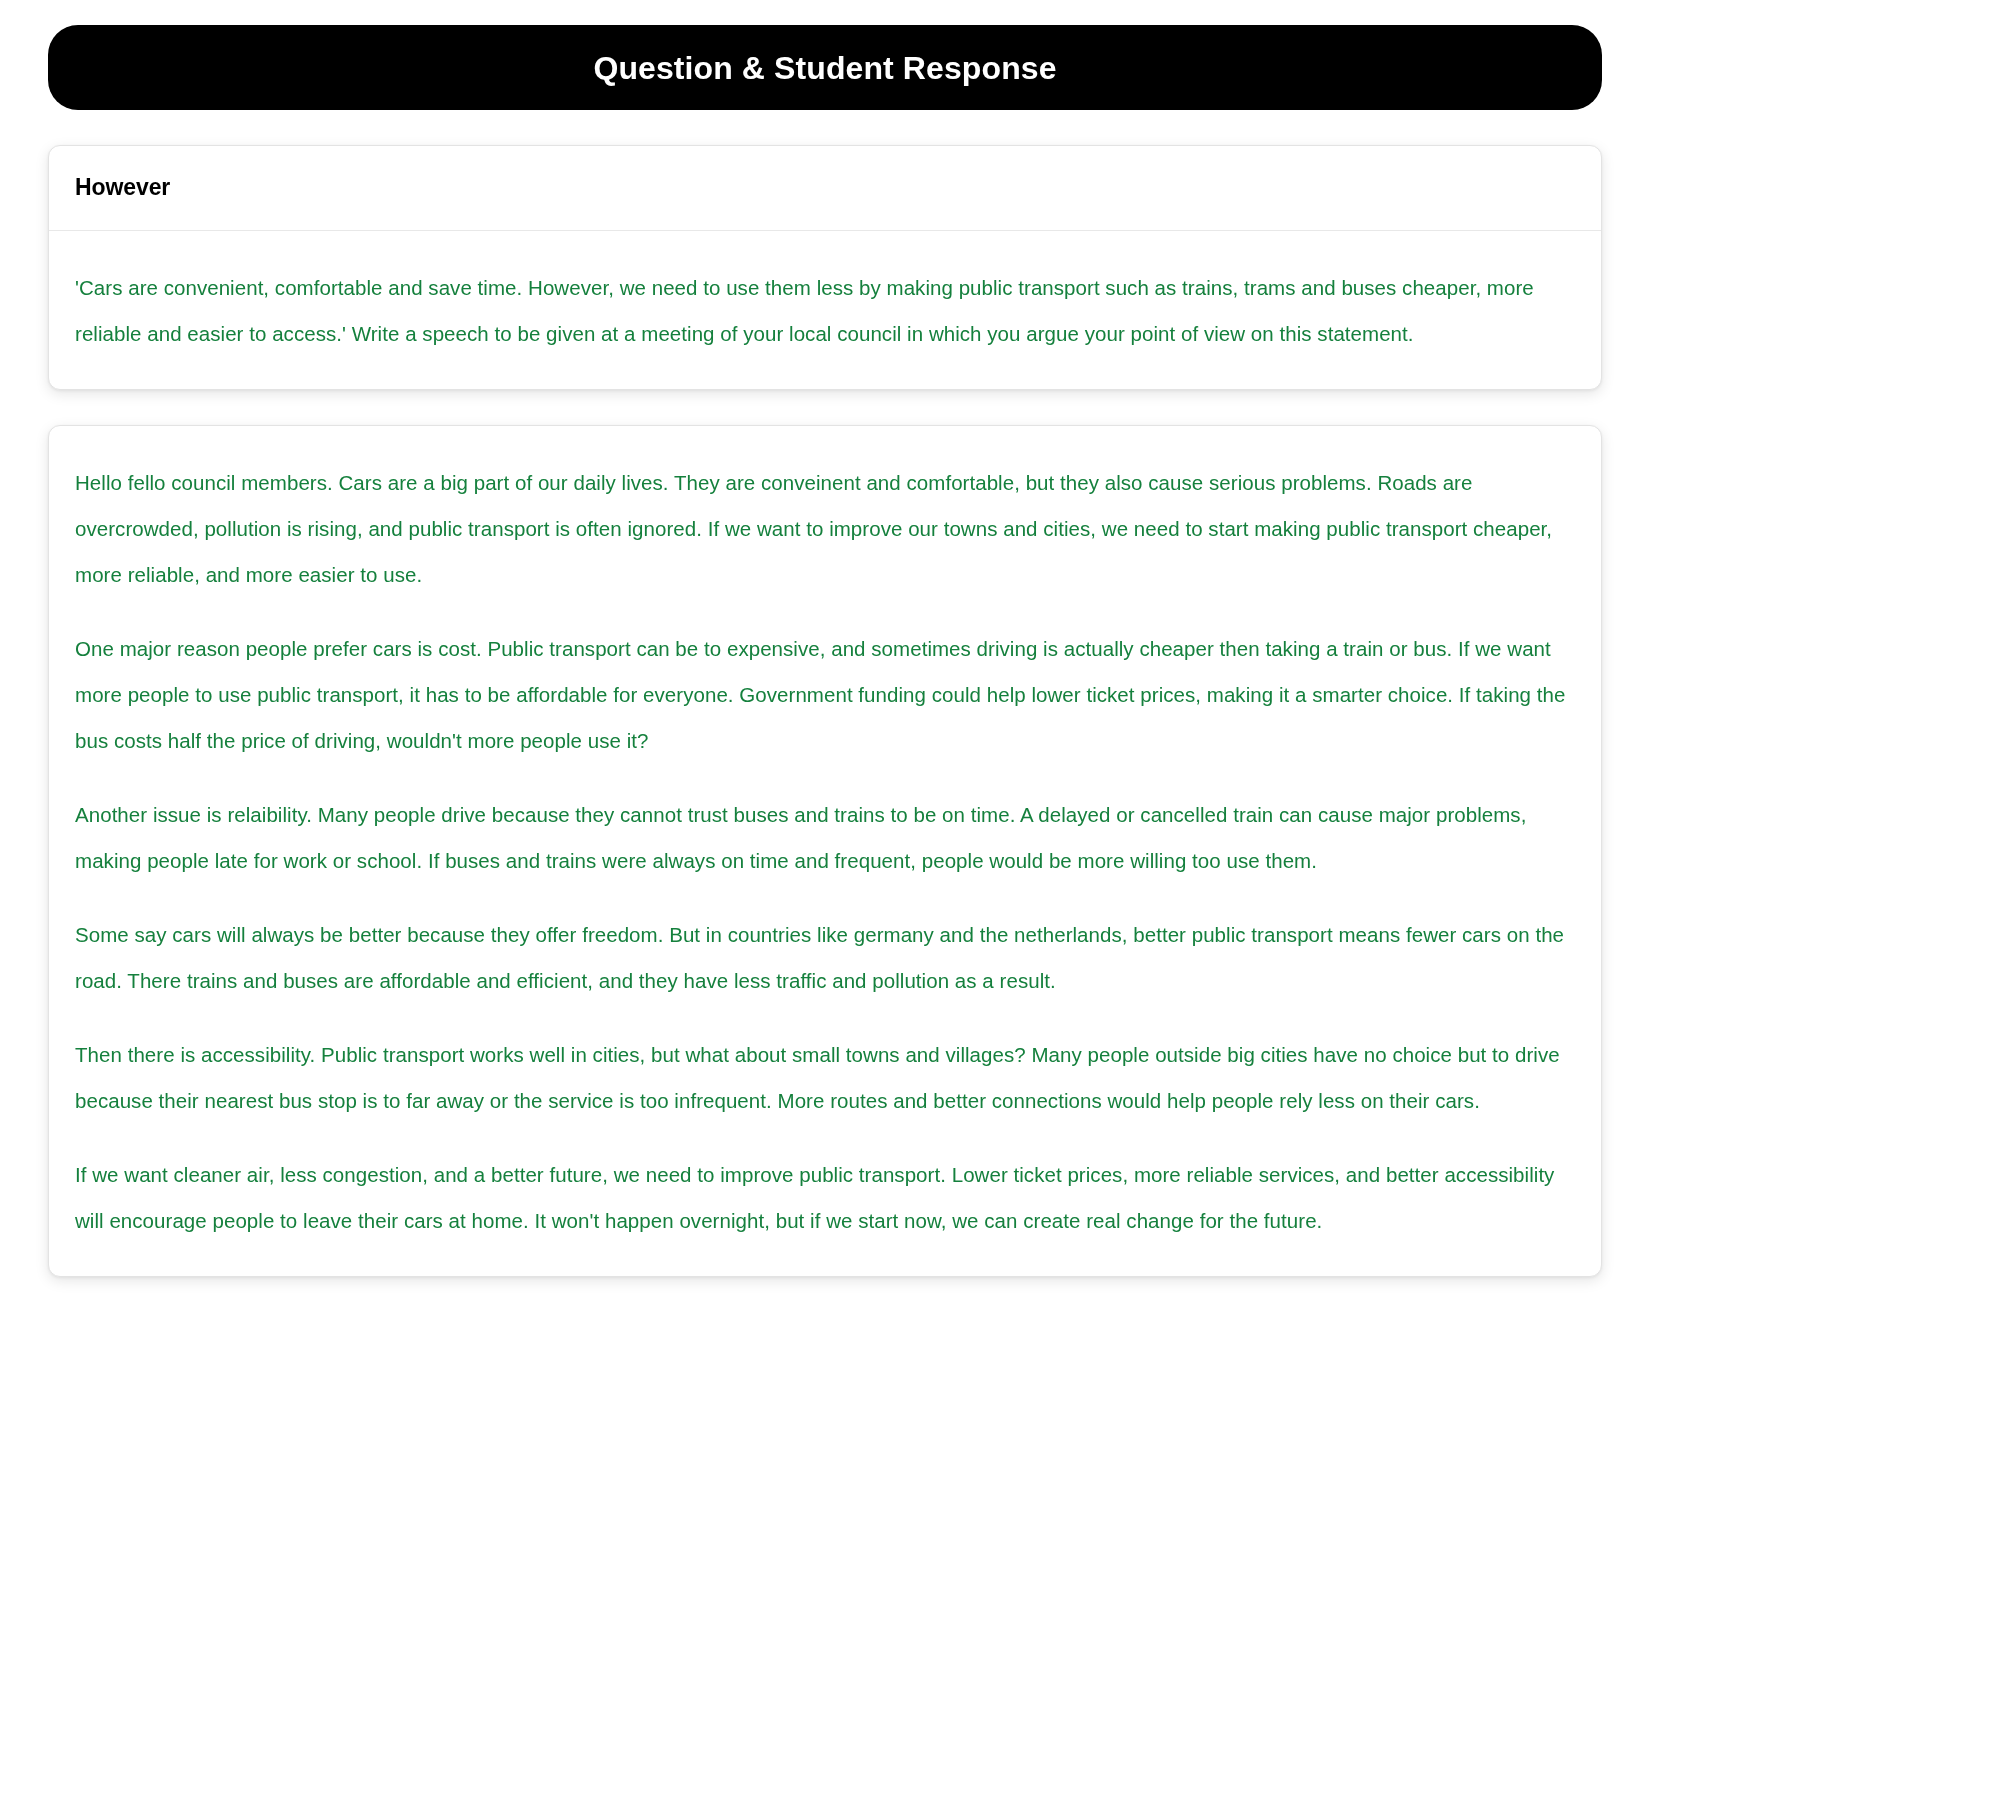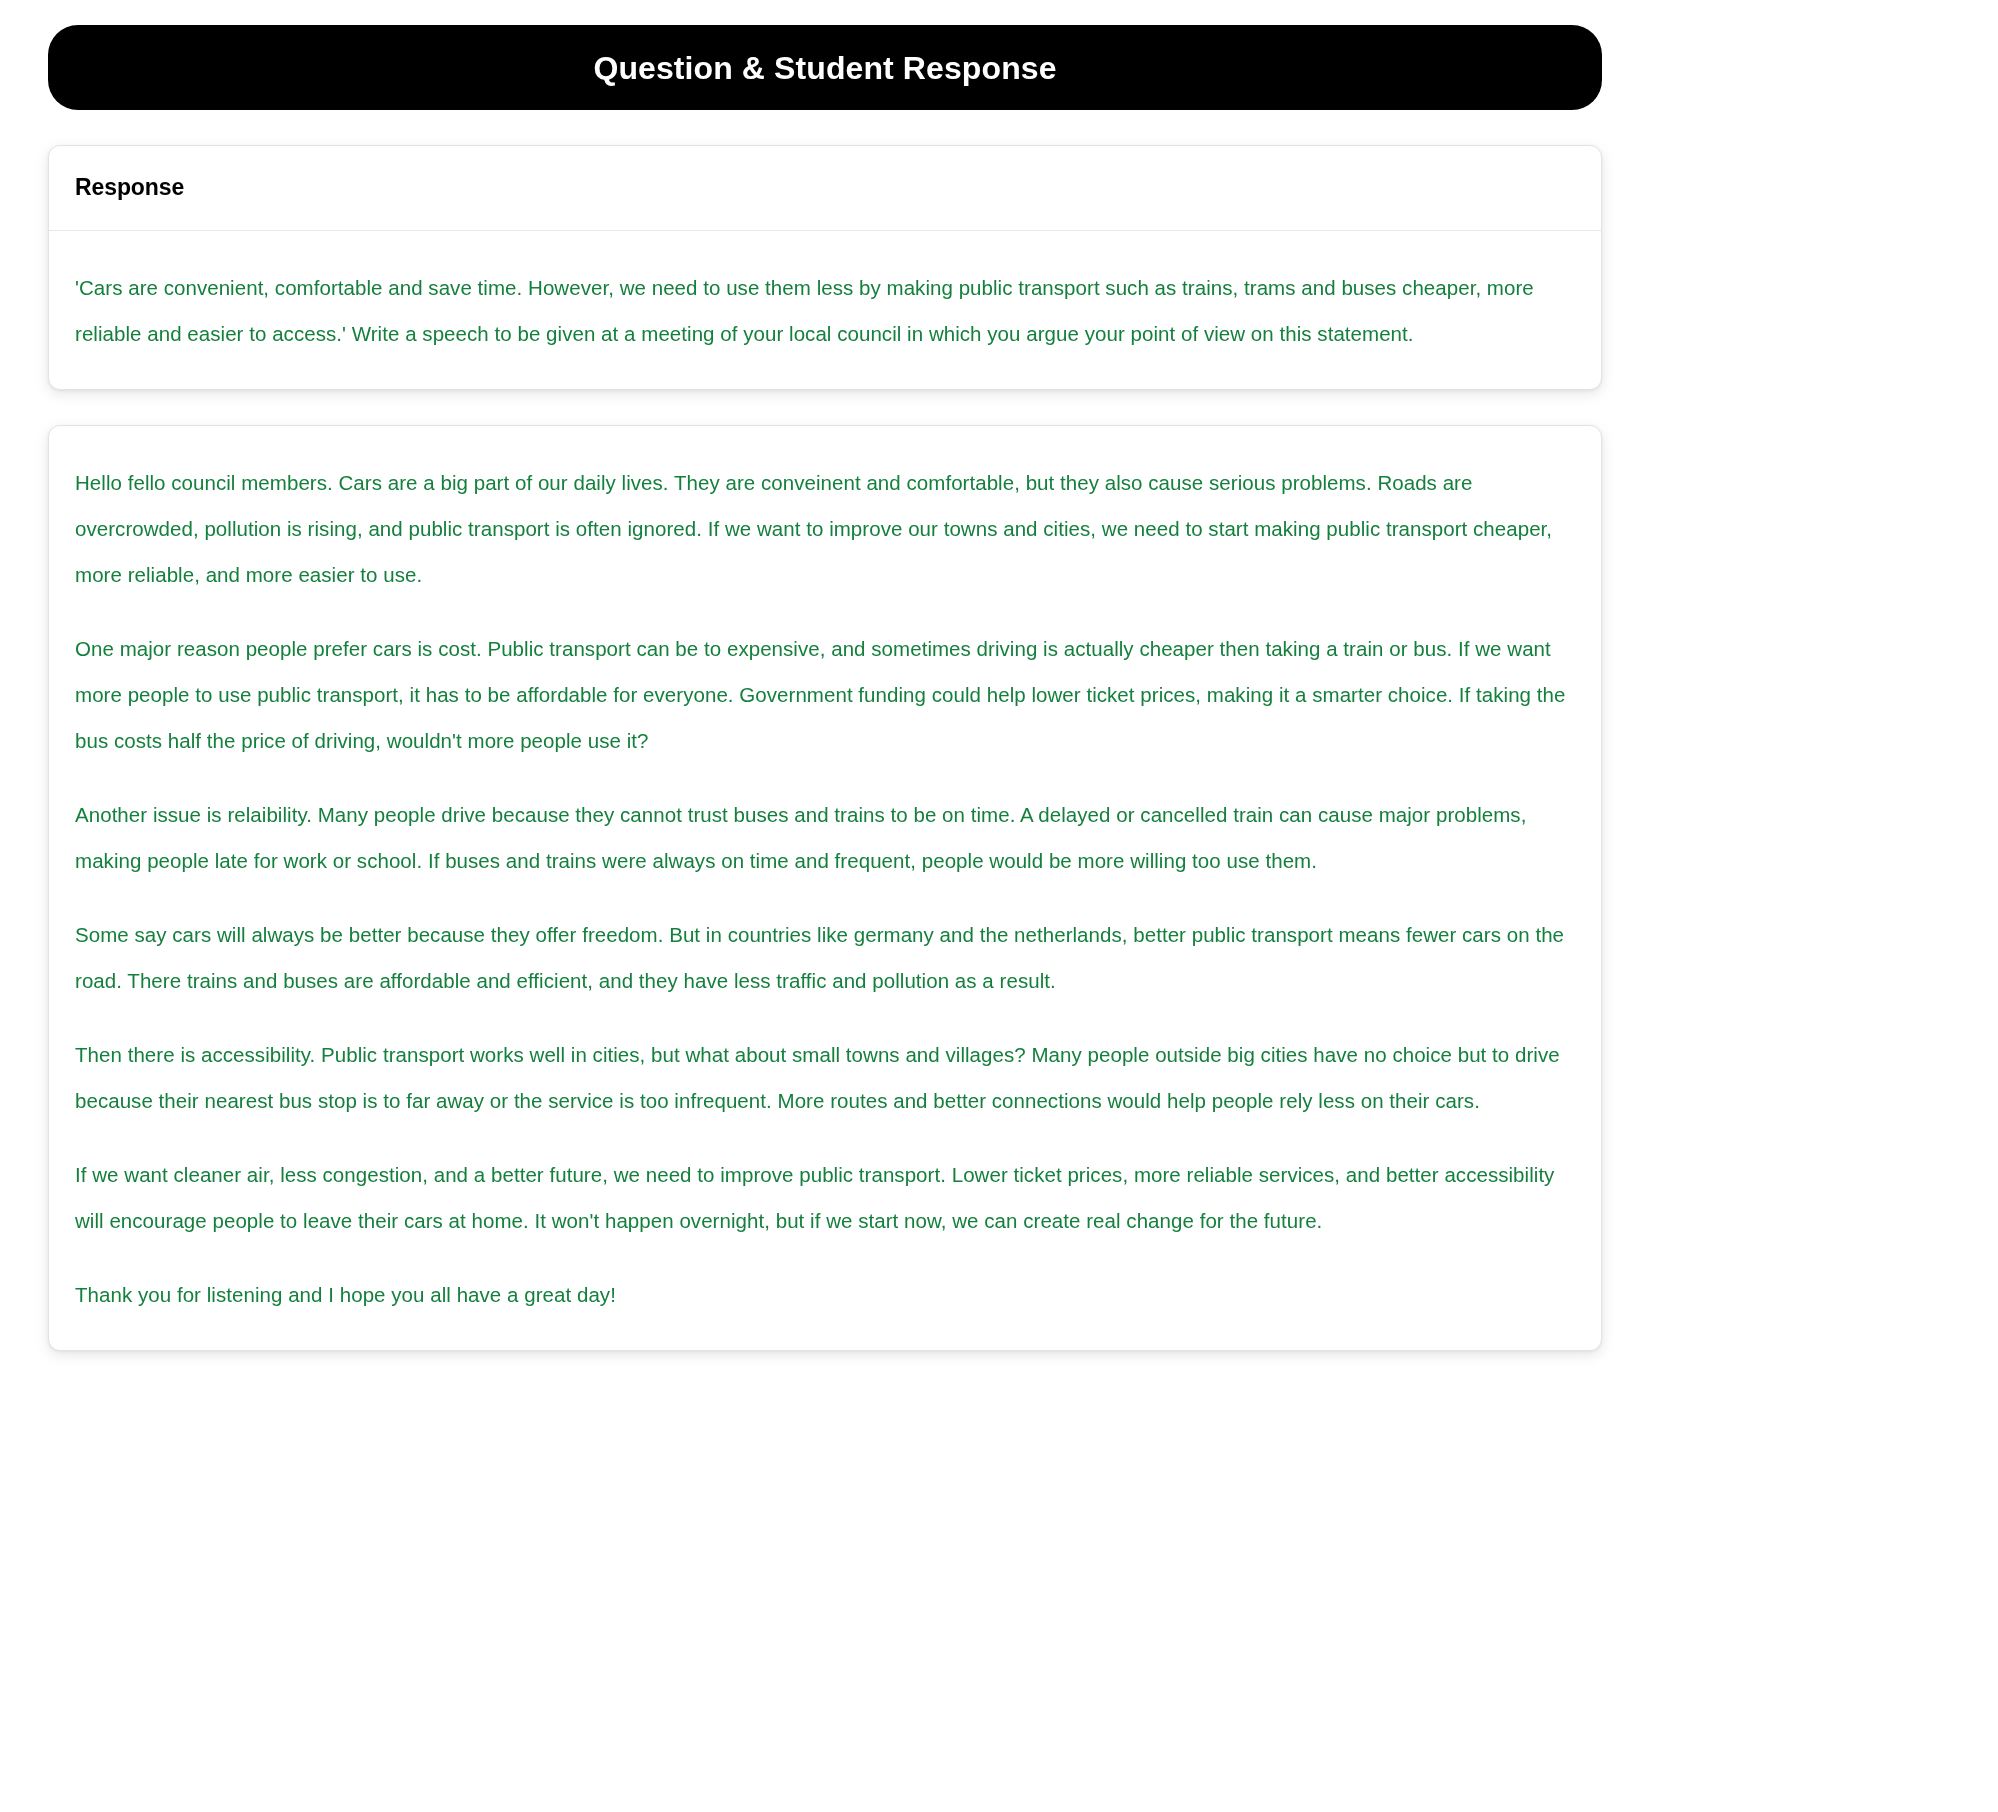--- a/index.html
+++ b/index.html
@@ -85,32 +85,31 @@
 <body>
 
 <div class="page">
 
   <div class="header-banner">
     <div class="header-title">Question &amp; Student Response</div>
   </div>
 
   <section class="card card-question">
     <div class="card-header">
-      <div class="card-header-title">Response</div>
+      <div class="card-header-title">However</div>
     </div>
     <div class="card-body">
       <p class="prose-para">'Cars are convenient, comfortable and save time. However, we need to use them less by making public transport such as trains, trams and buses cheaper, more reliable and easier to access.' Write a speech to be given at a meeting of your local council in which you argue your point of view on this statement.</p>
     </div>
   </section>
 
   <section class="card card-response">
     <div class="card-body">
       <p class="prose-para">Hello fello council members. Cars are a big part of our daily lives. They are conveinent and comfortable, but they also cause serious problems. Roads are overcrowded, pollution is rising, and public transport is often ignored. If we want to improve our towns and cities, we need to start making public transport cheaper, more reliable, and more easier to use.</p>
       <p class="prose-para">One major reason people prefer cars is cost. Public transport can be to expensive, and sometimes driving is actually cheaper then taking a train or bus. If we want more people to use public transport, it has to be affordable for everyone. Government funding could help lower ticket prices, making it a smarter choice. If taking the bus costs half the price of driving, wouldn't more people use it?</p>
       <p class="prose-para">Another issue is relaibility. Many people drive because they cannot trust buses and trains to be on time. A delayed or cancelled train can cause major problems, making people late for work or school. If buses and trains were always on time and frequent, people would be more willing too use them.</p>
       <p class="prose-para">Some say cars will always be better because they offer freedom. But in countries like germany and the netherlands, better public transport means fewer cars on the road. There trains and buses are affordable and efficient, and they have less traffic and pollution as a result.</p>
       <p class="prose-para">Then there is accessibility. Public transport works well in cities, but what about small towns and villages? Many people outside big cities have no choice but to drive because their nearest bus stop is to far away or the service is too infrequent. More routes and better connections would help people rely less on their cars.</p>
       <p class="prose-para">If we want cleaner air, less congestion, and a better future, we need to improve public transport. Lower ticket prices, more reliable services, and better accessibility will encourage people to leave their cars at home. It won't happen overnight, but if we start now, we can create real change for the future.</p>
-      <p class="prose-para">Thank you for listening and I hope you all have a great day!</p>
     </div>
   </section>
 
 </div>
 
 </body></html>

